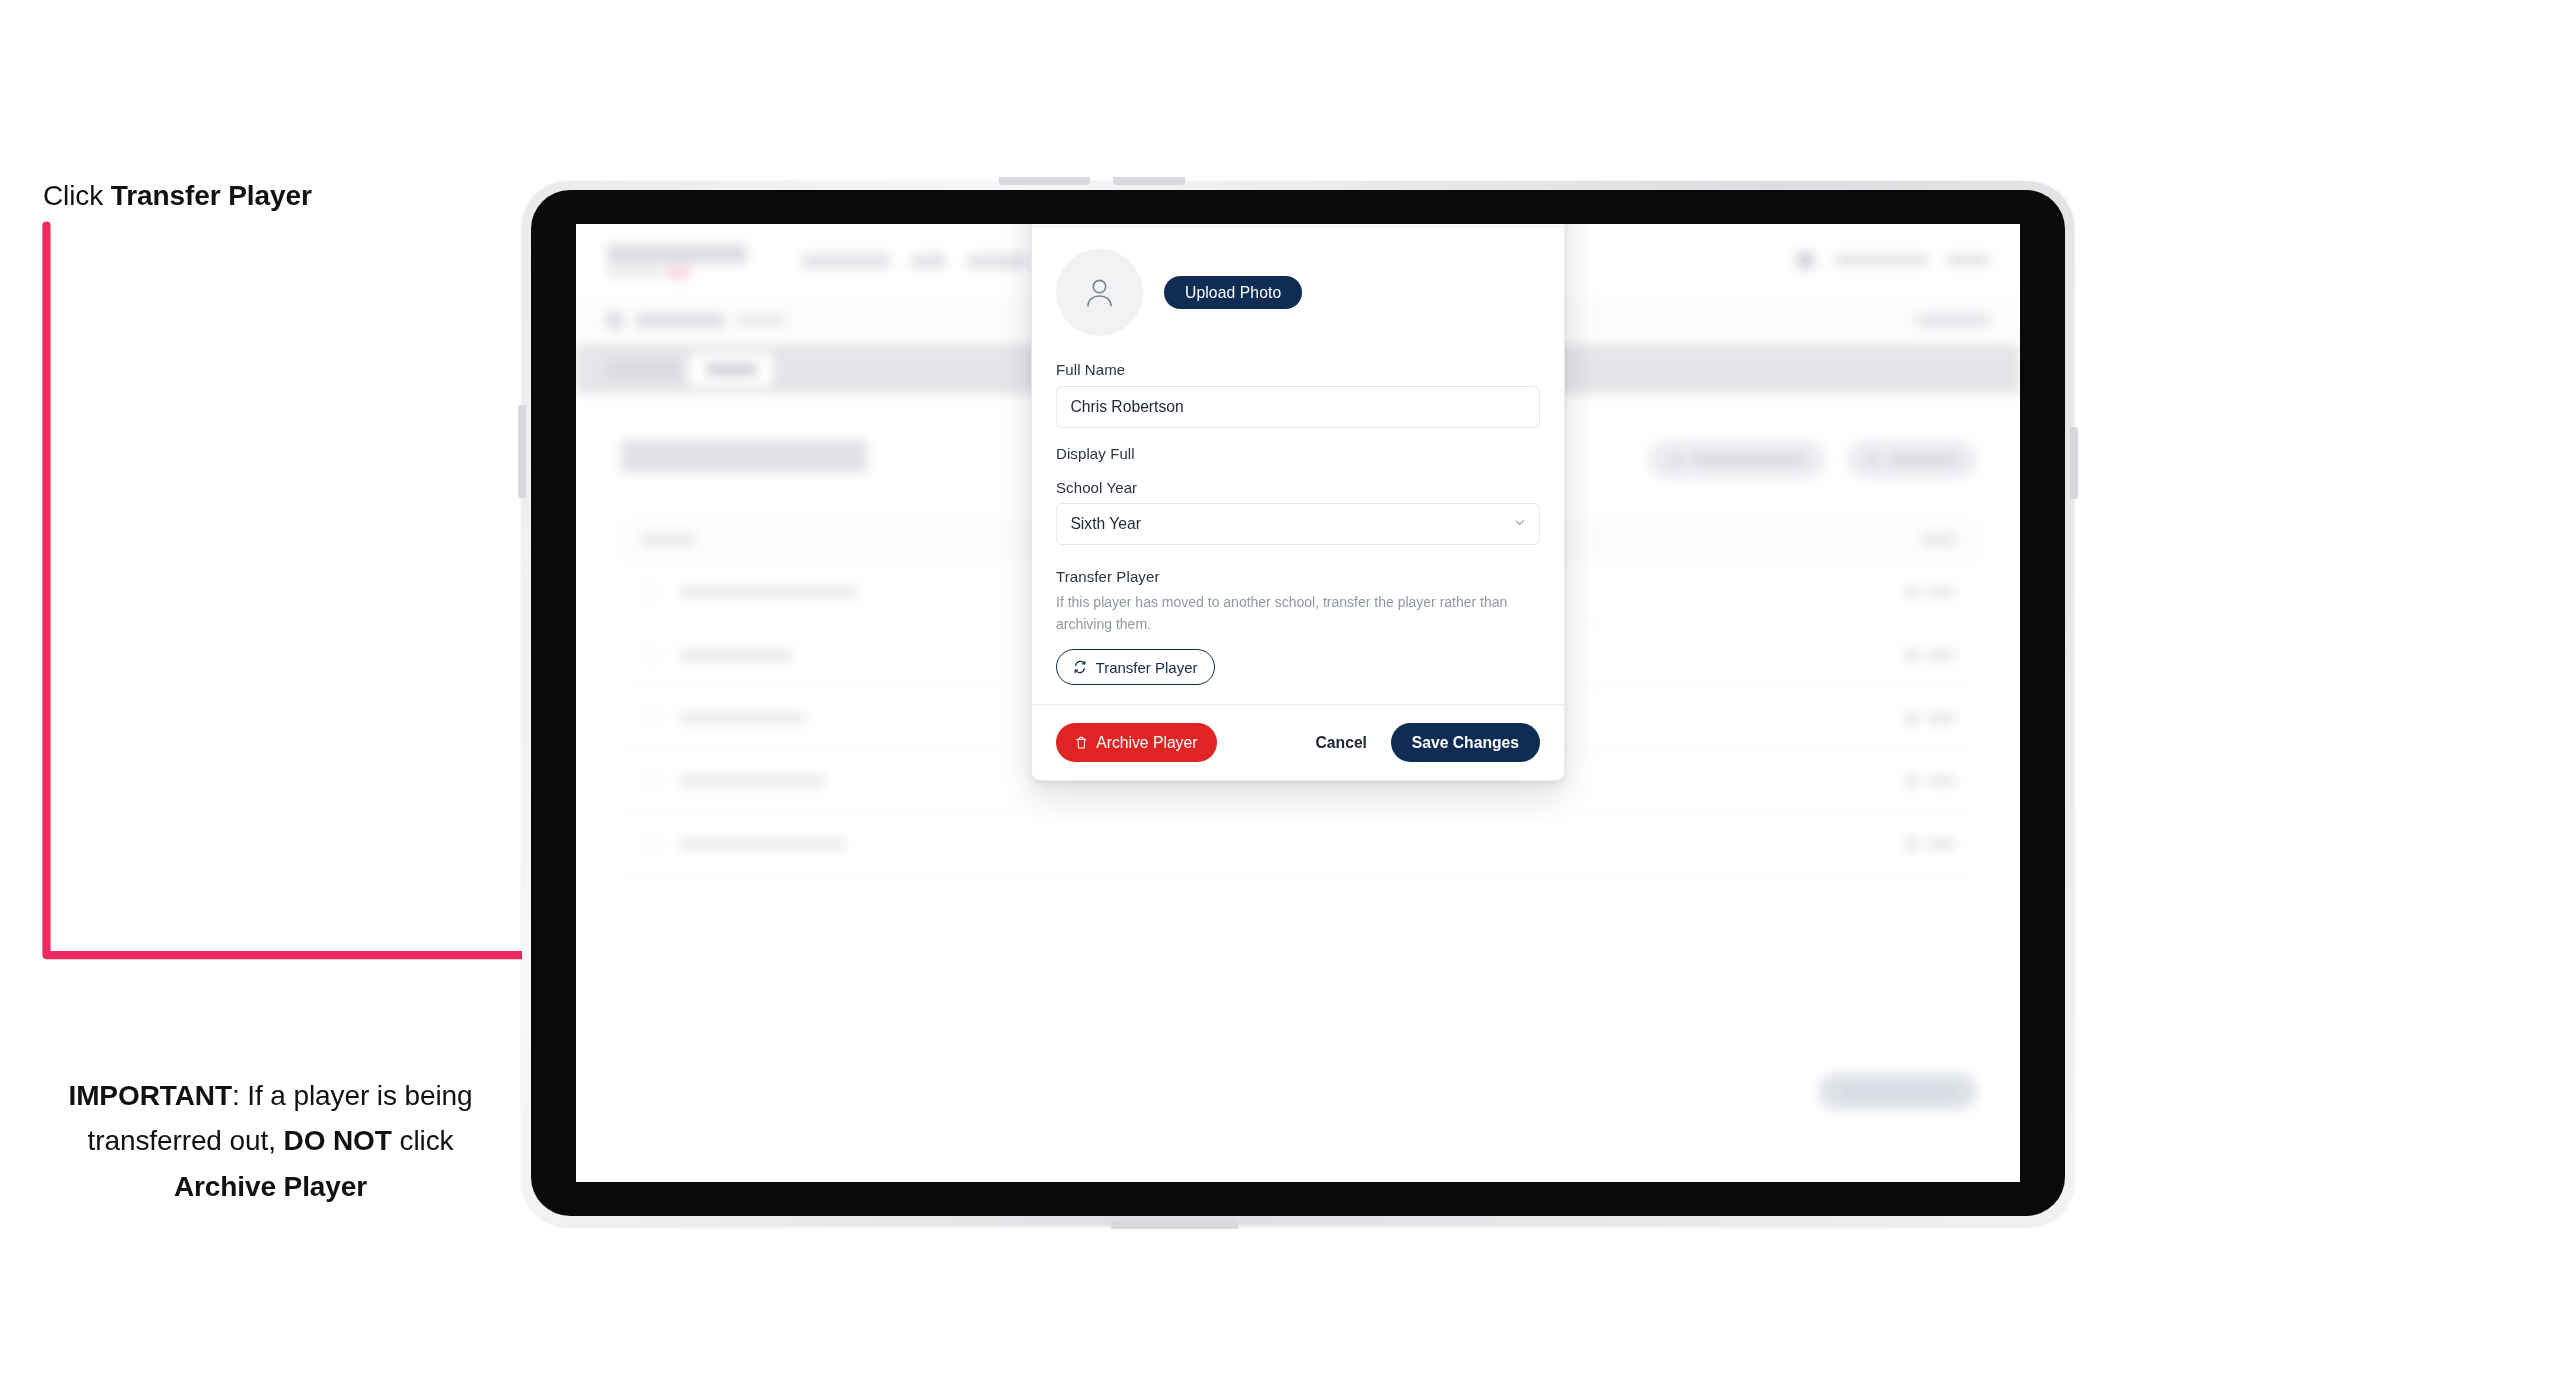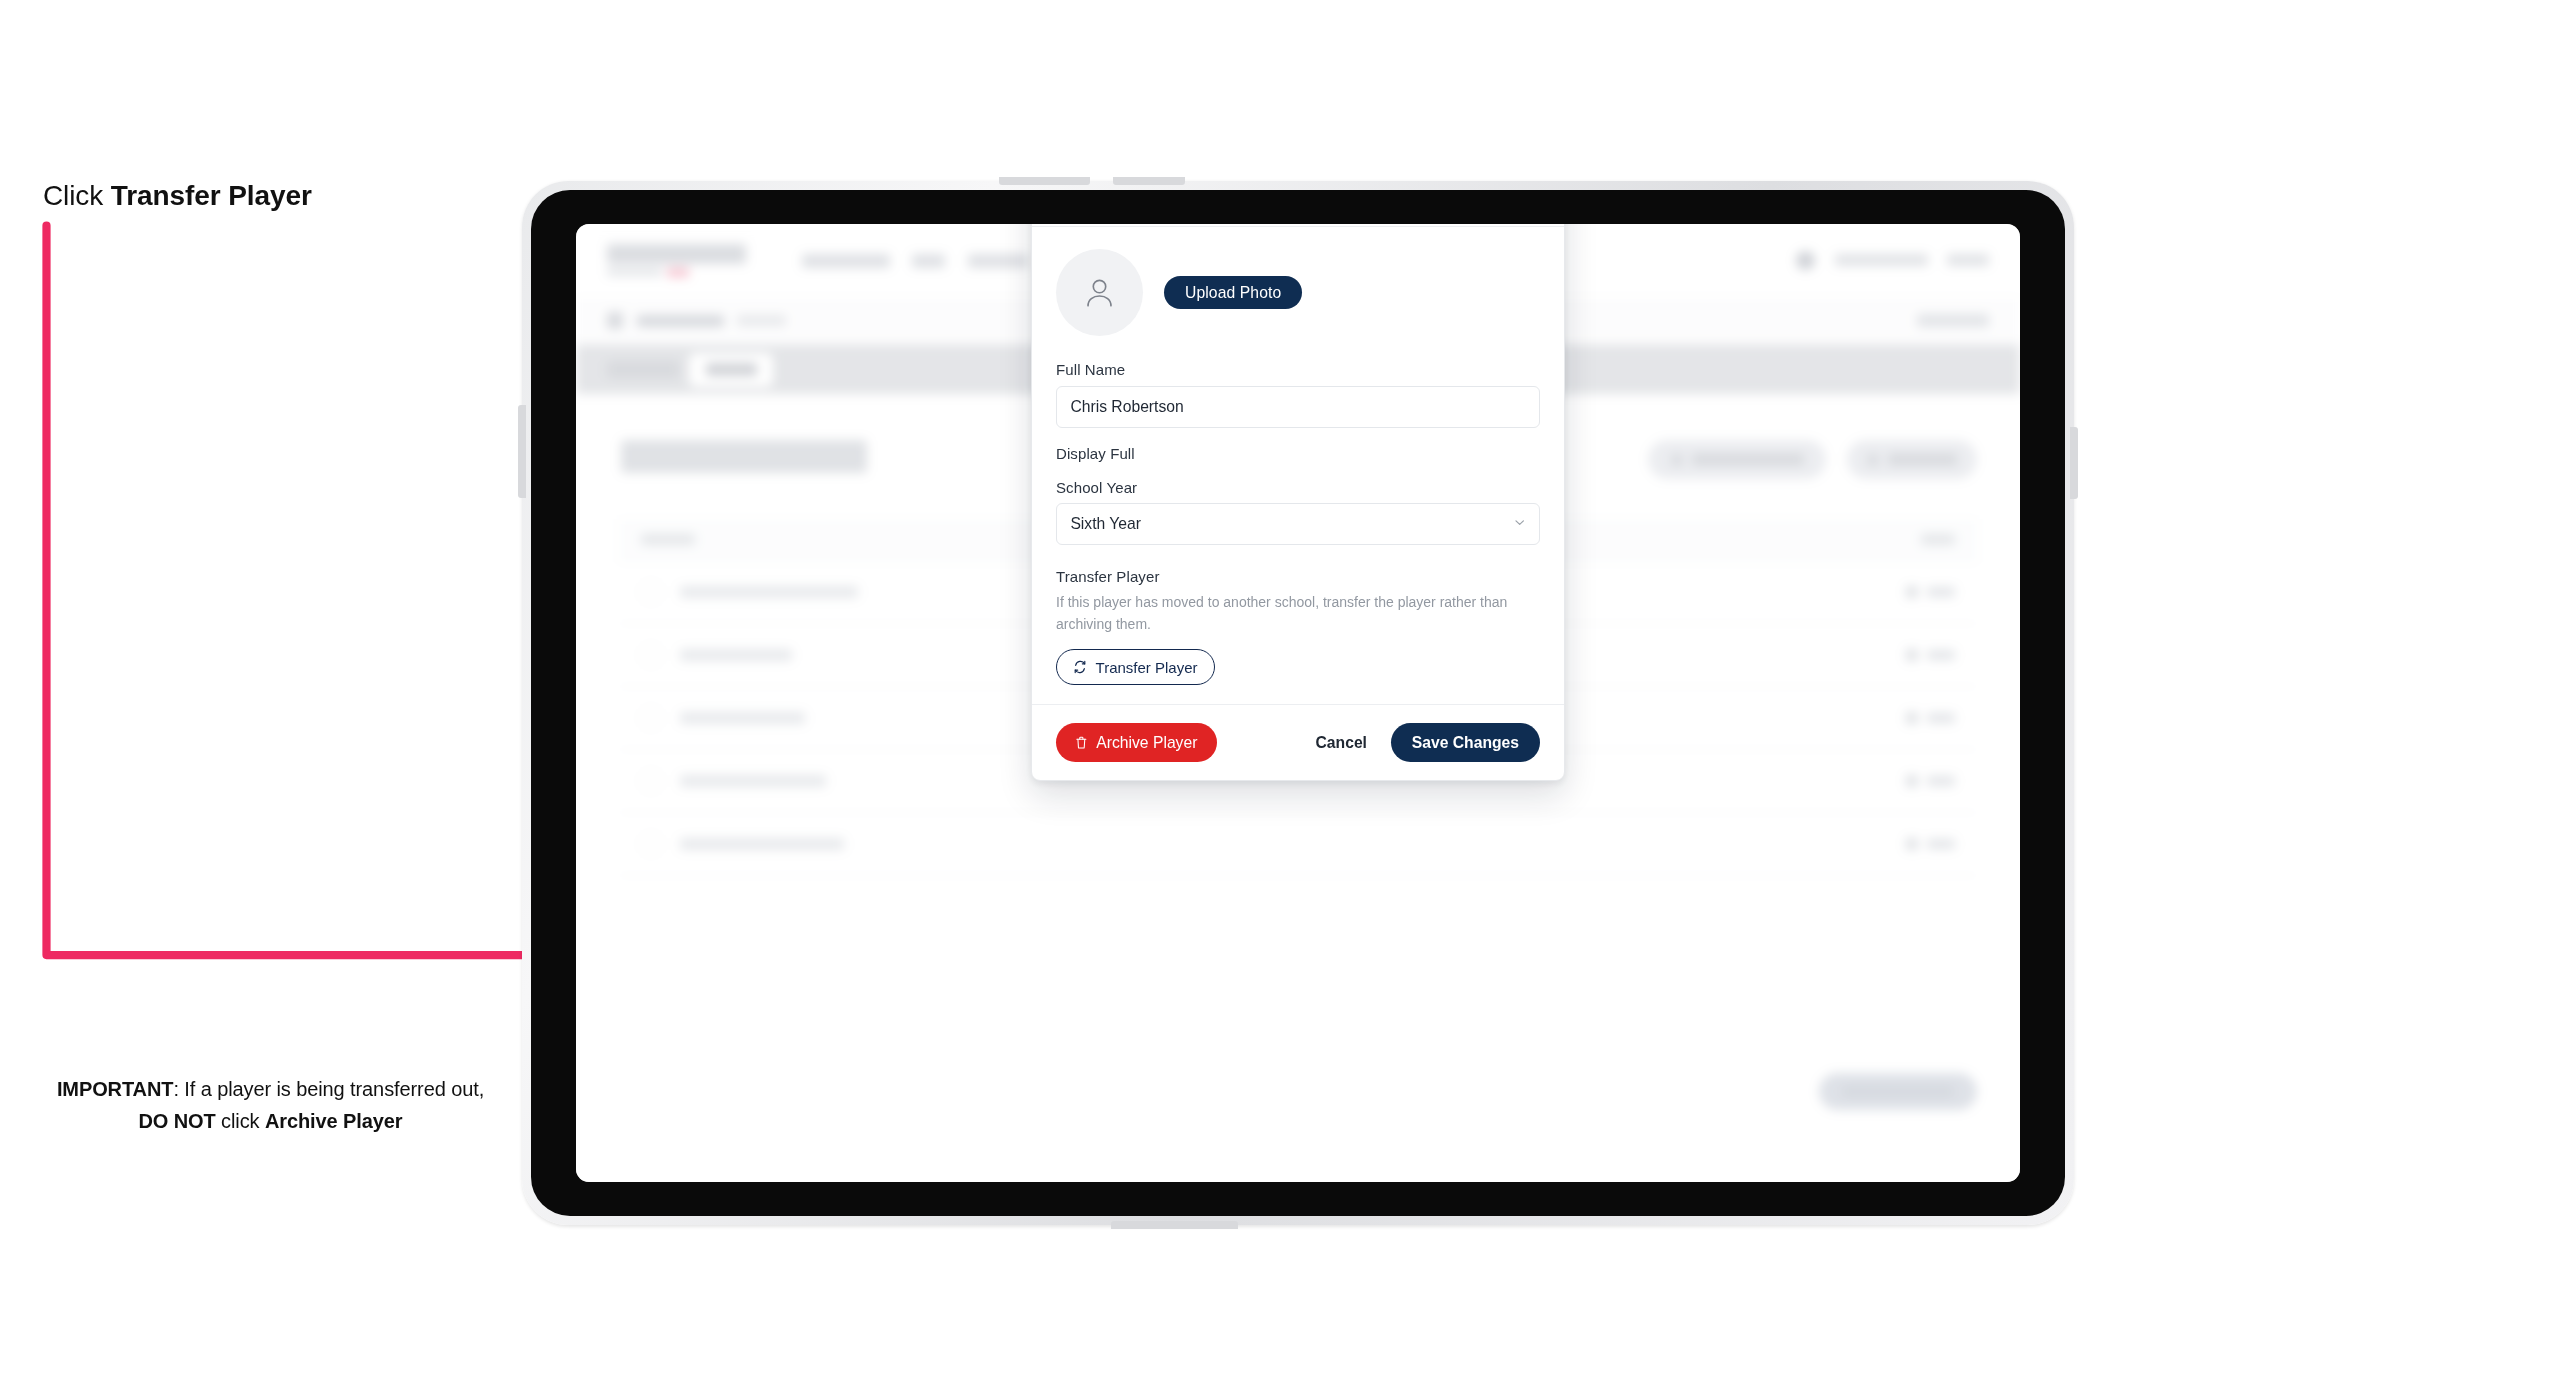--- a/index.html
+++ b/index.html
@@ -35,21 +35,21 @@
     font-size: 28px;
     line-height: 1.25;
     white-space: nowrap;
   }
   #annot-top .b { font-weight: 700; }
 
   #annot-bottom {
     left: 43px;
     top: 1073px;
     width: 455px;
-    font-size: 20px;
+    font-size: 28px;
     line-height: 1.62;
   }
   #annot-bottom .b { font-weight: 700; }
 
   
   #arrow-svg {
     position: absolute;
     left: 45px;
     top: 224px;
     width: 992px;
@@ -85,21 +85,21 @@
     border-radius: 39px;
   }
 
   #device-screen {
     position: absolute;
     left: 54px;
     top: 43px;
     right: 54px;
     bottom: 43px;
     background: #ffffff;
-    border-radius: 13px;
+    border-radius: 0;
     overflow: hidden;
     padding-left: 24px;
   }
 
   
   .hw { position: absolute; background: #d8d9dc; border-radius: 2.2px; }
   #hw-top-1 { left: 477px;  top: -3.7px; width: 91px; height: 7.5px; border-radius: 0 0 3px 3px; }
   #hw-top-2 { left: 591px;  top: -3.7px; width: 72px;  height: 7.5px; border-radius: 0 0 3px 3px; }
   #hw-left-1 { left: -3.7px; top: 224px; width: 7.5px; height: 93px; border-radius: 3px 0 0 3px; }
   #hw-right-1 { right: -3.7px; top: 246px; width: 7.5px; height: 72px; border-radius: 0 3px 3px 0; }

